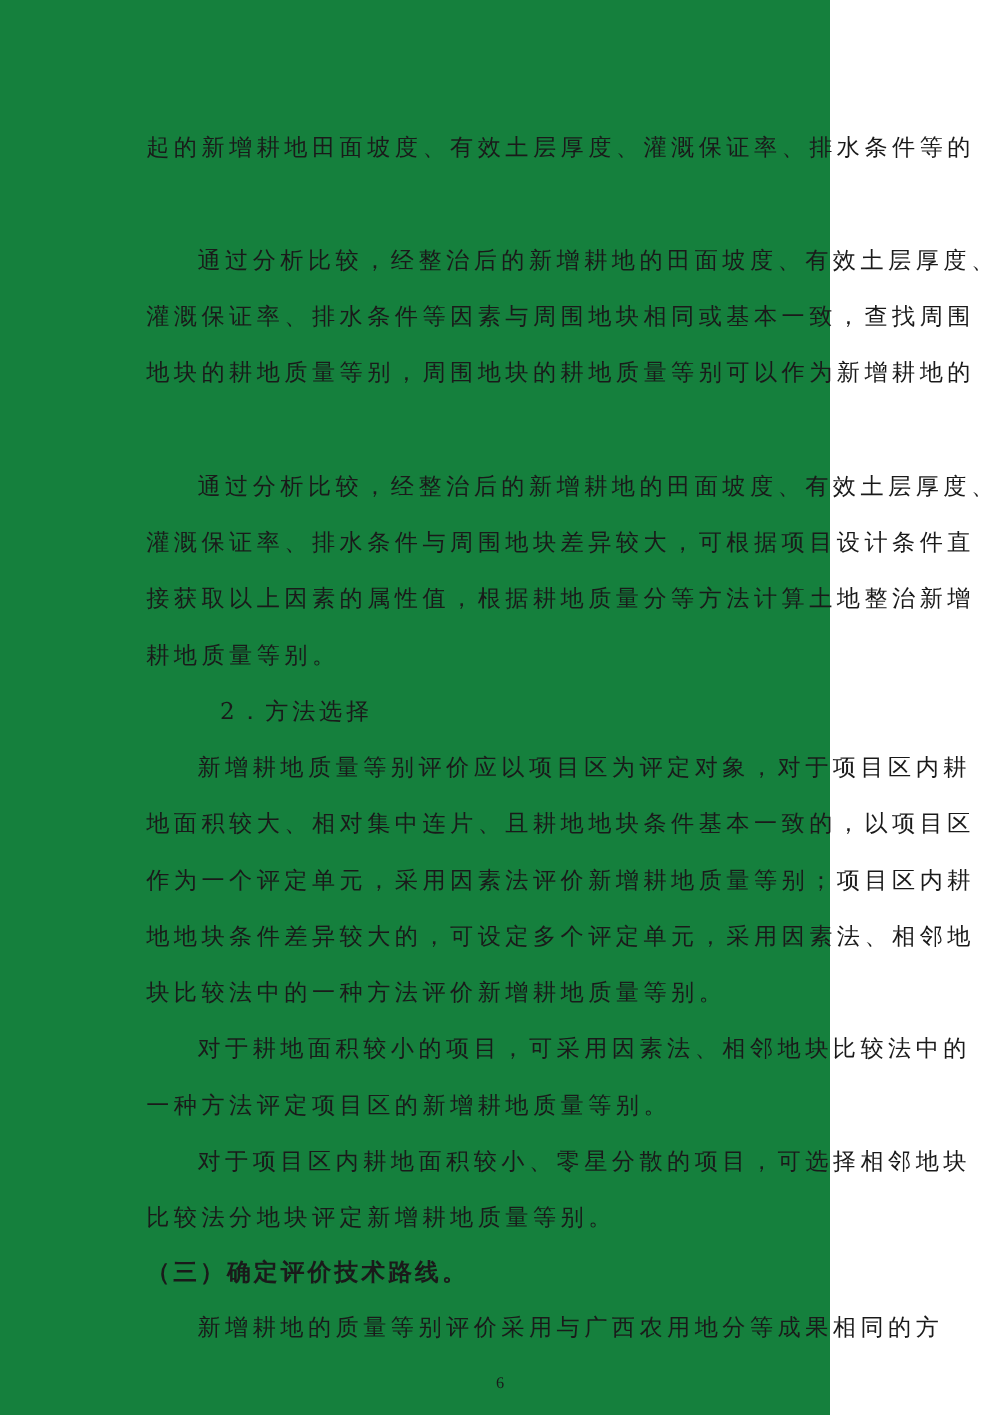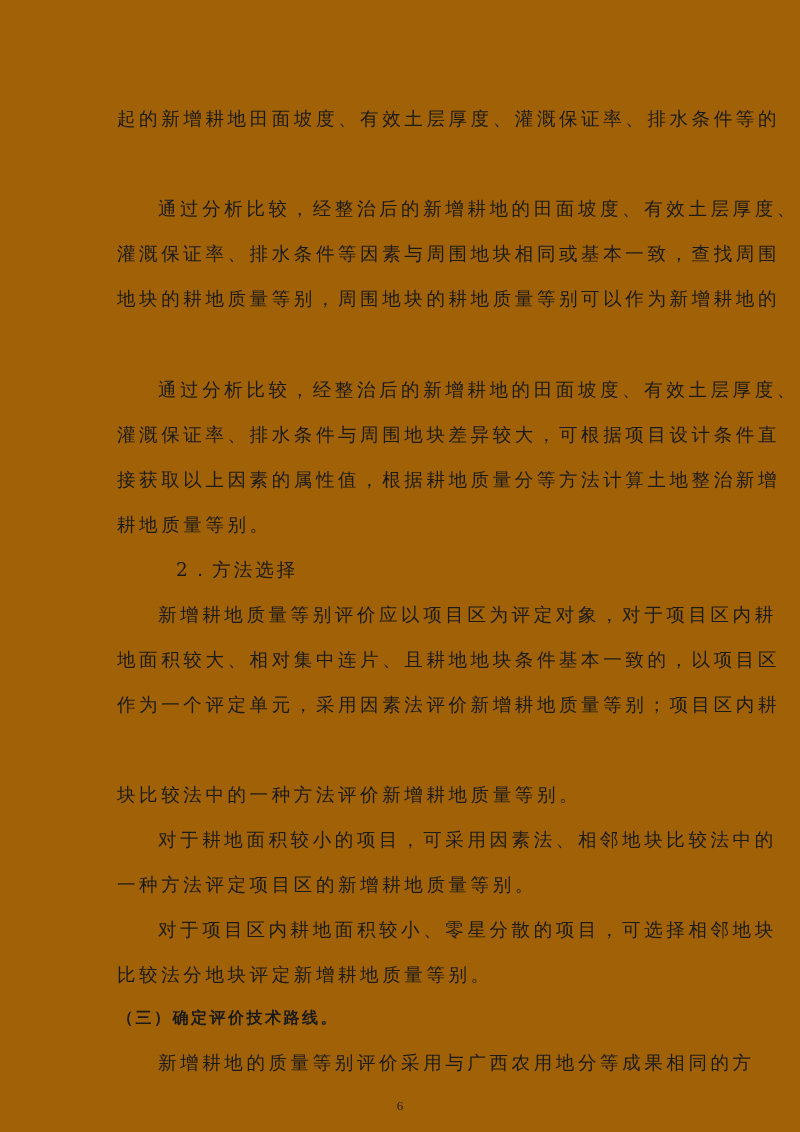--- a/index.html
+++ b/index.html
@@ -1,23 +1,23 @@
 <!DOCTYPE html>
 <html><head>
   <meta charset="utf-8">
   <style>
     html, body { margin: 0; padding: 0; background: #ffffff; }
     body { width: 800px; height: 1132px; position: relative; overflow: hidden;
            font-family: "DejaVu Serif", "Liberation Serif", serif; color: #1a1a1a; }
-    .page { position: absolute; left: 0; top: 0; width: 800px; height: 1132px; background: #a16207; }
+    .page { position: absolute; left: 0; top: 0; width: 664px; height: 1132px; background: #15803d; }
     .line { position: absolute; left: 117px; width: 572px; font-size: 18.5px; line-height: 24px;
             white-space: nowrap; letter-spacing: 3.6px; }
     .indent { left: 158px; width: 531px; text-align: right; }
     .sub { left: 176px; letter-spacing: 3px; }
-    .heading { left: 117px; font-weight: bold; letter-spacing: 2.5px; font-size: 16px; }
+    .heading { left: 117px; font-weight: bold; letter-spacing: 2.5px; font-size: 19px; }
     .pageno { position: absolute; left: 0; width: 800px; top: 1041px; text-align: center;
               font-size: 13px; font-family: "Liberation Serif", serif; }
   </style>
 </head>
 <body>
 
 <div class="page">
 
   <div class="line" style="top:107px">起的新增耕地田面坡度、有效土层厚度、灌溉保证率、排水条件等的</div>
 
@@ -28,20 +28,21 @@
   <div class="line indent" style="top:378px">通过分析比较，经整治后的新增耕地的田面坡度、有效土层厚度、</div>
   <div class="line" style="top:423px">灌溉保证率、排水条件与周围地块差异较大，可根据项目设计条件直</div>
   <div class="line" style="top:468px">接获取以上因素的属性值，根据耕地质量分等方法计算土地整治新增</div>
   <div class="line" style="top:513px">耕地质量等别。</div>
 
   <div class="line sub" style="top:558px">2．方法选择</div>
 
   <div class="line indent" style="top:603px">新增耕地质量等别评价应以项目区为评定对象，对于项目区内耕</div>
   <div class="line" style="top:693px">作为一个评定单元，采用因素法评价新增耕地质量等别；项目区内耕</div>
   <div class="line" style="top:648px">地面积较大、相对集中连片、且耕地地块条件基本一致的，以项目区</div>
+  <div class="line" style="top:738px">地地块条件差异较大的，可设定多个评定单元，采用因素法、相邻地</div>
   <div class="line" style="top:783px">块比较法中的一种方法评价新增耕地质量等别。</div>
 
   <div class="line indent" style="top:828px">对于耕地面积较小的项目，可采用因素法、相邻地块比较法中的</div>
   <div class="line" style="top:873px">一种方法评定项目区的新增耕地质量等别。</div>
 
   <div class="line indent" style="top:918px">对于项目区内耕地面积较小、零星分散的项目，可选择相邻地块</div>
   <div class="line" style="top:963px">比较法分地块评定新增耕地质量等别。</div>
 
   <div class="line heading" style="top:1006px">（三）确定评价技术路线。</div>
 

